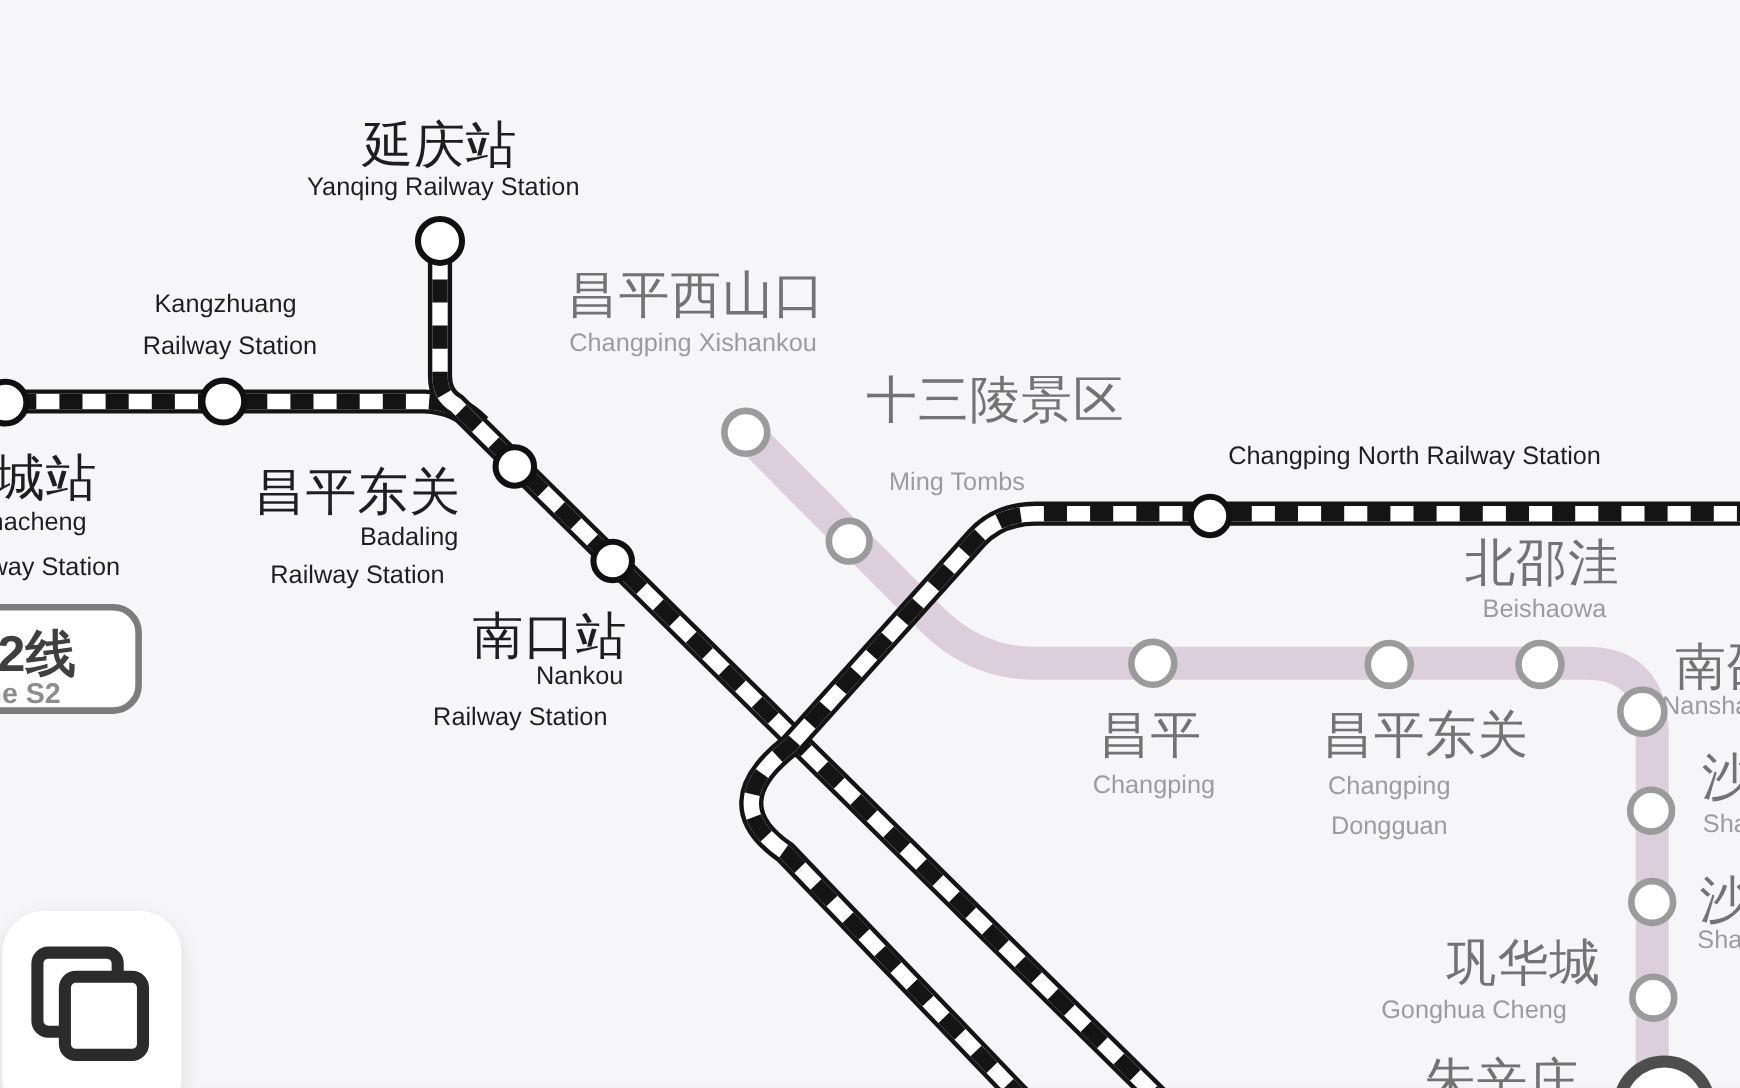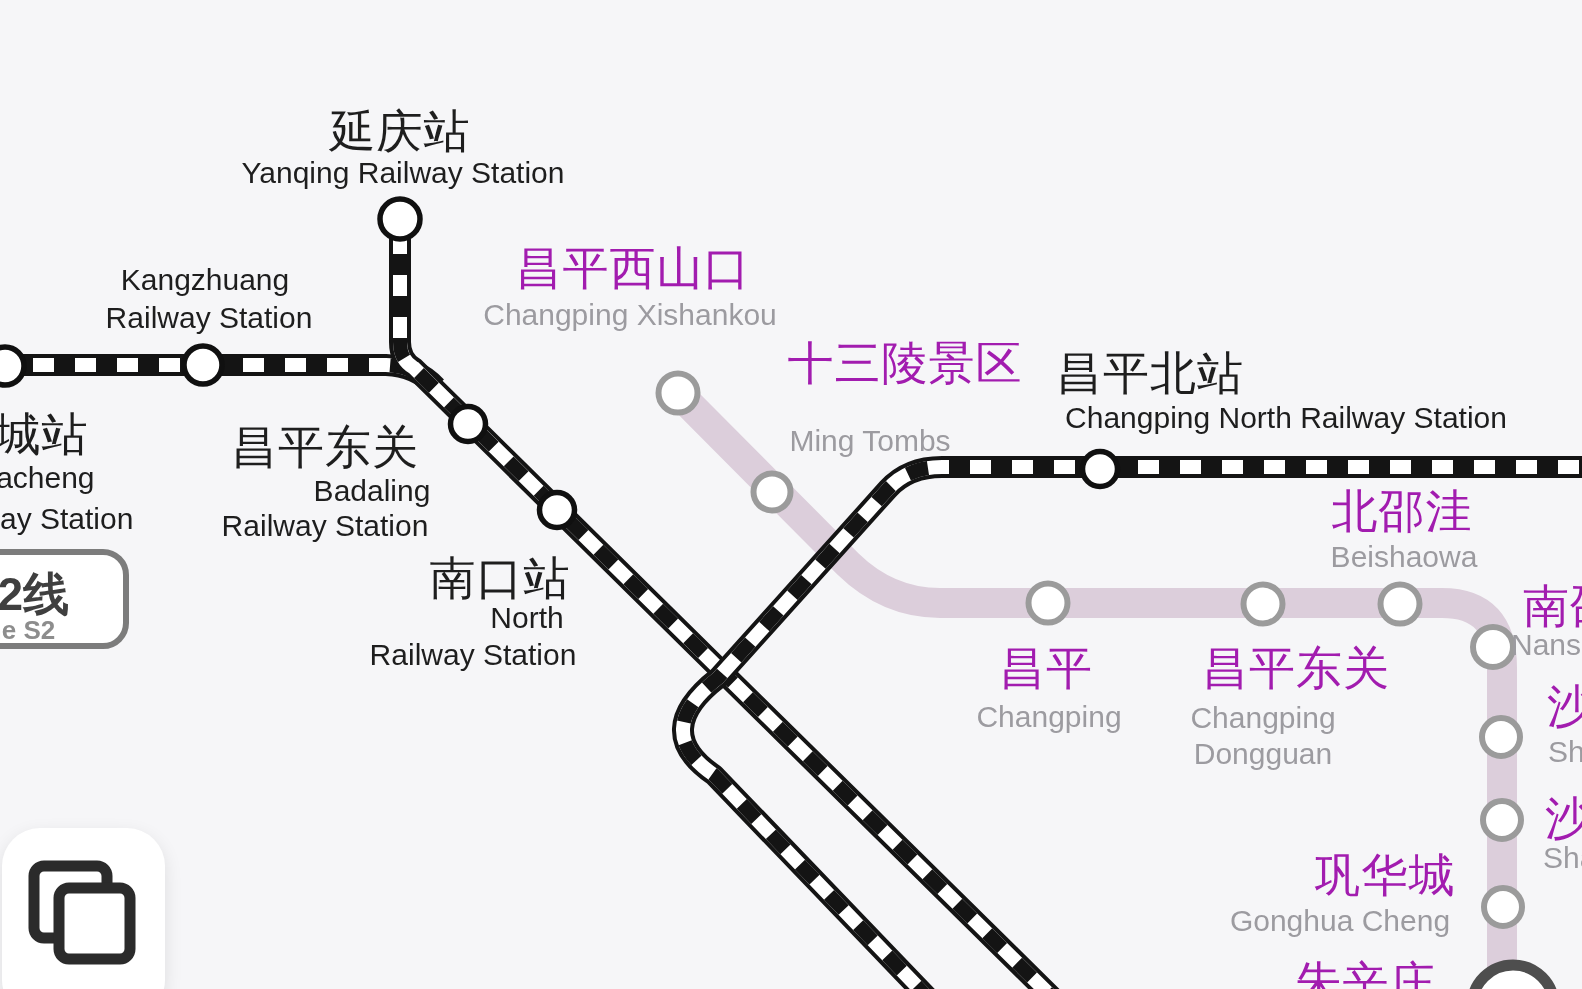--- a/index.html
+++ b/index.html
@@ -4,22 +4,22 @@
 <style>
   html,body{margin:0;padding:0;background:#e9e9ec;}
   #canvas{
     position:relative;width:1582px;height:989px;overflow:hidden;
     background:#f6f6f8;
     font-family:"Liberation Sans","DejaVu Sans",sans-serif;
   }
   #rails{position:absolute;left:0;top:0;}
   .lbl{position:absolute;white-space:nowrap;line-height:1;}
   .zh{font-size:46px;font-weight:500;color:#1e1e1e;letter-spacing:1px;}
-  .en{font-size:30px;font-weight:400;color:#1e1e1e;}
-  .gray.zh{color:#a21caf;font-weight:400;}
+  .en{font-size:23px;font-weight:400;color:#1e1e1e;}
+  .gray.zh{color:#737373;font-weight:400;}
   .gray.en{color:#9c9ba0;}
   .ctr{transform:translateX(-50%);}
   
   .badge{
     position:absolute;left:-45px;top:549px;width:162px;height:88px;
     background:#ffffff;border:6px solid #7c7c7c;border-radius:26px;
   }
   .badge .b1{position:absolute;left:57px;top:9px;transform:translateX(-50%);
     font-size:46px;font-weight:600;color:#3f3f3f;white-space:nowrap;}
   .badge .b2{position:absolute;left:48px;top:60px;transform:translateX(-50%);
@@ -86,24 +86,23 @@
 
   <div class="lbl zh ctr" style="left:18px;top:411px;">沙城站</div>
   <div class="lbl en ctr" style="left:27px;top:463px;">Shacheng</div>
   <div class="lbl en ctr" style="left:30px;top:504px;">Railway Station</div>
 
   <div class="lbl zh ctr" style="left:325px;top:424px;">昌平东关</div>
   <div class="lbl en ctr" style="left:372px;top:476px;">Badaling</div>
   <div class="lbl en ctr" style="left:325px;top:511px;">Railway Station</div>
 
   <div class="lbl zh ctr" style="left:500px;top:555px;">南口站</div>
-  <div class="lbl en ctr" style="left:527px;top:603px;">North</div>
+  <div class="lbl en ctr" style="left:527px;top:603px;">Nankou</div>
   <div class="lbl en ctr" style="left:473px;top:640px;">Railway Station</div>
 
-  <div class="lbl zh ctr" style="left:1150px;top:350px;">昌平北站</div>
   <div class="lbl en ctr" style="left:1286px;top:403px;">Changping North Railway Station</div>
 
   <div class="lbl zh gray ctr" style="left:633px;top:245px;">昌平西山口</div>
   <div class="lbl en gray ctr" style="left:630px;top:300px;">Changping Xishankou</div>
 
   <div class="lbl zh gray ctr" style="left:905px;top:340px;">十三陵景区</div>
   <div class="lbl en gray ctr" style="left:870px;top:426px;">Ming Tombs</div>
 
   <div class="lbl zh gray ctr" style="left:1046px;top:645px;">昌平</div>
   <div class="lbl en gray ctr" style="left:1049px;top:702px;">Changping</div>

